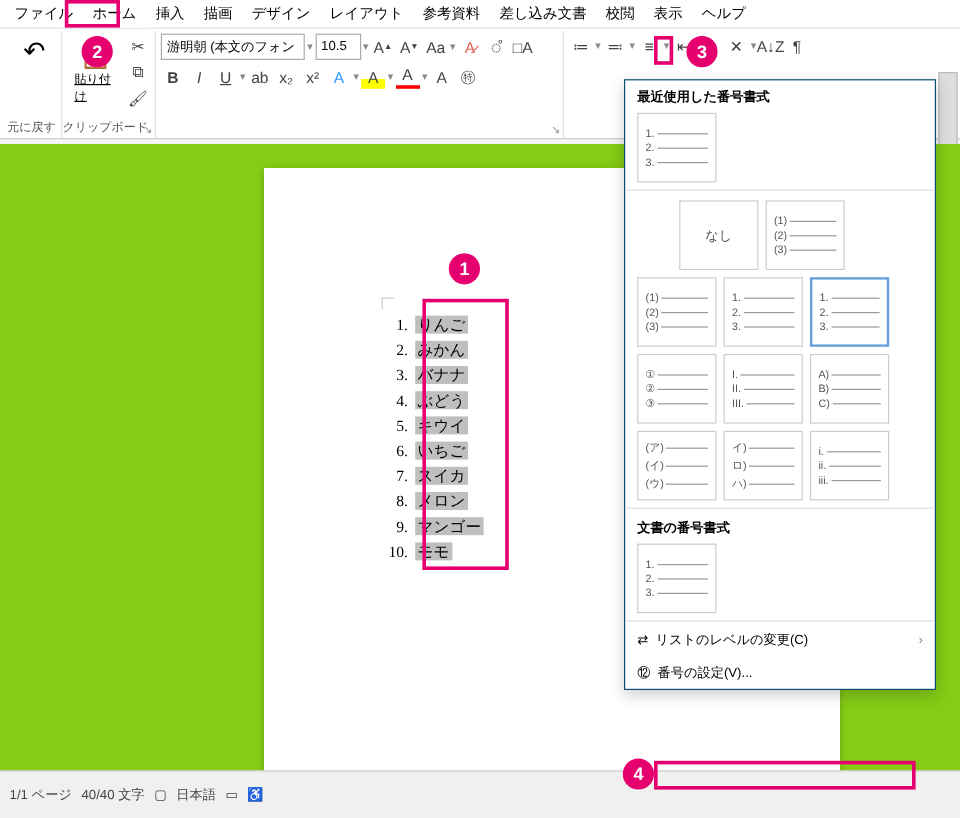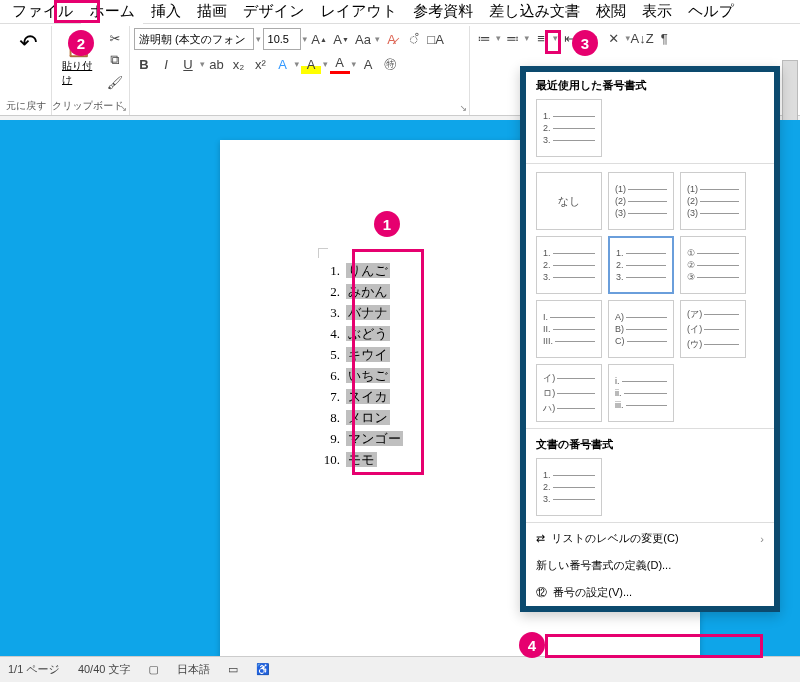--- a/index.html
+++ b/index.html
@@ -1,61 +1,61 @@
 <!DOCTYPE html>
 <html><head>
 <meta charset="utf-8">
 <style>
   * { box-sizing: border-box; margin: 0; padding: 0; }
   body { font-family: "Yu Gothic UI", "Meiryo", sans-serif; font-size: 12px; background: #f3f3f3; width: 800px; height: 682px; overflow: hidden; position: relative; }
   
   
   .menubar { display: flex; background: #fff; padding: 2px 4px; gap: 0; border-bottom: 1px solid #ddd; height: 24px; align-items: center; }
-  .menu-item { padding: 3px 8px; font-size: 15px; cursor: pointer; }
+  .menu-item { padding: 3px 8px; font-size: 12px; cursor: pointer; }
   .menu-item.active { background: #fff; }
   
   
   .ribbon { display: flex; background: #fff; border-bottom: 1px solid #ccc; height: 92px; padding: 2px 6px 0; }
   .ribbon-group { display: flex; flex-direction: column; padding: 2px 4px; border-right: 1px solid #e0e0e0; position: relative; }
   .ribbon-group-label { position: absolute; bottom: 2px; left: 0; right: 0; text-align: left; font-size: 10px; color: #555; }
   .ribbon-group .dialog-launcher { position: absolute; right: 2px; bottom: 2px; font-size: 9px; color: #888; }
   .ribbon-row { display: flex; align-items: center; gap: 2px; }
   .ribbon-btn { width: 20px; height: 20px; display: flex; align-items: center; justify-content: center; cursor: pointer; font-size: 13px; color: #444; }
   .font-name { width: 120px; height: 22px; border: 1px solid #aaa; font-size: 11px; padding: 2px 4px; background: #fff; }
   .font-size { width: 38px; height: 22px; border: 1px solid #aaa; font-size: 11px; padding: 2px 4px; background: #fff; text-align: left; }
   .big-btn { display: flex; flex-direction: column; align-items: center; justify-content: center; padding: 2px 6px; cursor: pointer; }
   .big-btn-icon { font-size: 22px; }
   .big-btn-label { font-size: 10px; text-decoration: underline; }
   
   
-  .doc-area { position: absolute; top: 120px; left: 0; right: 0; bottom: 22px; background: #0ea5e9; overflow: hidden; }
+  .doc-area { position: absolute; top: 120px; left: 0; right: 0; bottom: 22px; background: #84cc16; overflow: hidden; }
   .page { position: absolute; left: 220px; top: 20px; width: 480px; height: 540px; background: #fff; box-shadow: 0 2px 6px rgba(0,0,0,0.2); }
   .list-content { position: absolute; left: 100px; top: 120px; }
   .list-content ol { list-style: none; }
   .list-content li { font-size: 13px; line-height: 21px; font-family: "Yu Mincho", serif; }
   .list-content .num { display: inline-block; width: 20px; text-align: right; margin-right: 6px; }
   .list-content .txt { background: #bfbfbf; padding: 0 2px; }
   .margin-mark { position: absolute; border: 1px solid #ccc; }
   
   
-  .num-panel { position: absolute; top: 66px; right: 20px; width: 260px; background: #fff; border: 6px solid #0c4a6e; box-shadow: 0 4px 12px rgba(0,0,0,0.2); z-index: 100; }
+  .num-panel { position: absolute; top: 66px; right: 20px; width: 260px; background: #fff; border: 1px solid #0c4a6e; box-shadow: 0 4px 12px rgba(0,0,0,0.2); z-index: 100; }
   .np-sec { padding: 6px 10px 4px; }
   .np-title { font-size: 11px; font-weight: bold; margin-bottom: 6px; }
   .np-grid { display: flex; flex-wrap: wrap; gap: 6px; }
   .np-tile { width: 66px; height: 58px; border: 1px solid #ccc; background: #fff; padding: 4px 6px; font-size: 9px; color: #555; display: flex; flex-direction: column; justify-content: center; gap: 2px; cursor: pointer; }
   .np-tile.selected { border: 2px solid #6a9edb; }
   .np-tile .ln { display: flex; align-items: center; gap: 2px; }
   .np-tile .ln .dash { flex: 1; height: 1px; background: #999; }
-  .np-tile.none { align-items: center; justify-content: center; font-size: 11px; }
+  .np-tile.none { align-items: center; justify-content: center; font-size: 11px; margin-left: 35px; }
   .np-sep { height: 1px; background: #ddd; margin: 2px 0; }
   .np-menu { padding: 6px 10px; font-size: 11px; cursor: pointer; display: flex; align-items: center; gap: 6px; }
   .np-menu .chev { margin-left: auto; color: #888; }
   
   
-  .statusbar { position: absolute; bottom: 0; left: 0; right: 0; height: 26px; background: #f0f0f0; border-top: 1px solid #ccc; display: flex; align-items: center; padding: 12px 8px; gap: 18px; font-size: 11px; color: #444; }
+  .statusbar { position: absolute; bottom: 0; left: 0; right: 0; height: 40px; background: #f0f0f0; border-top: 1px solid #ccc; display: flex; align-items: center; padding: 12px 8px; gap: 8px; font-size: 11px; color: #444; }
   
   
   .callout-box { position: absolute; border: 3px solid #e6006f; pointer-events: none; z-index: 200; }
   .callout-circle { position: absolute; width: 26px; height: 26px; border-radius: 50%; background: #e6006f; color: #fff; font-weight: bold; font-size: 15px; display: flex; align-items: center; justify-content: center; z-index: 201; pointer-events: none; }
   
   
   .vscroll { position: absolute; right: 2px; top: 60px; width: 16px; height: 80px; background: #ddd; border: 1px solid #bbb; }
 </style>
 </head>
 <body>
@@ -361,23 +361,20 @@
         </div>
       </div>
   </div>
   <div class="np-sep"></div>
   <div class="np-menu">
     <span>⇄</span>
     <span>リストのレベルの変更(C)</span>
     <span class="chev">›</span>
   </div>
   <div class="np-menu">
-    <span>新しい番号書式の定義(D)...</span>
-  </div>
-  <div class="np-menu">
     <span>⑫</span>
     <span>番号の設定(V)...</span>
   </div>
 </div>
 
 <div class="statusbar">
   <span>1/1 ページ</span>
   <span>40/40 文字</span>
   <span>▢</span>
   <span>日本語</span>

